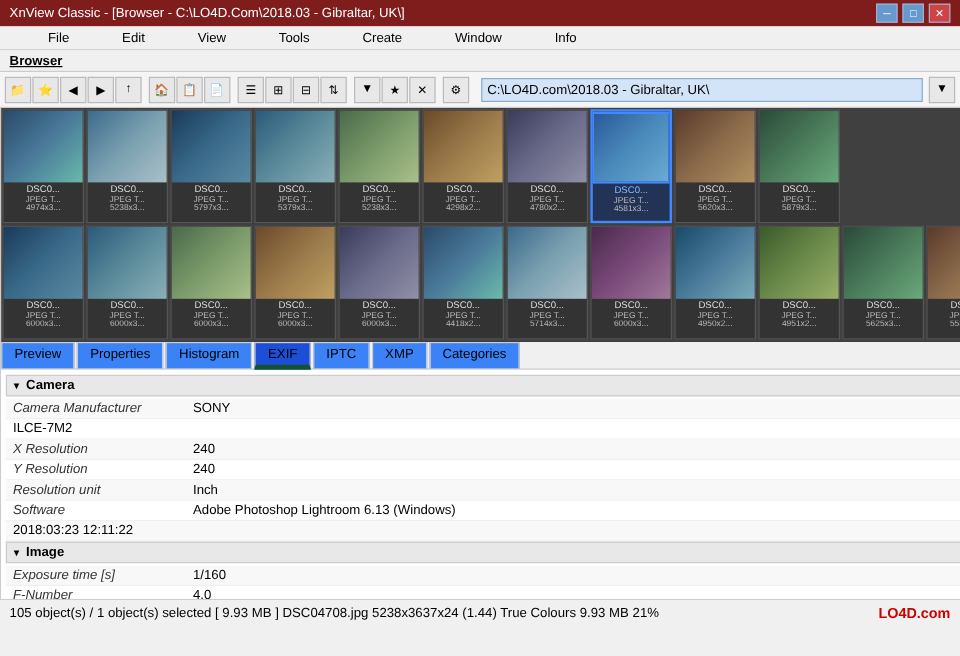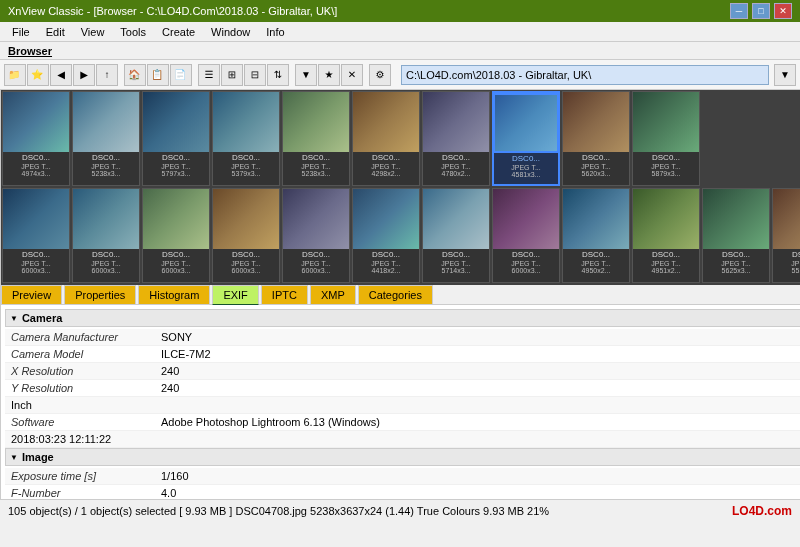--- a/index.html
+++ b/index.html
@@ -1,26 +1,26 @@
 <!DOCTYPE html>
 <html><head>
   <meta charset="utf-8">
   <style>
     * { margin: 0; padding: 0; box-sizing: border-box; }
     body { width: 800px; height: 547px; font-family: 'Segoe UI', Tahoma, Arial, sans-serif; font-size: 11px; background: #f0f0f0; overflow: hidden; }
 
     
-    #titlebar { background: #4d7c0f; color: white; height: 22px; display: flex; align-items: center; padding: 0 8px; justify-content: space-between; }
+    #titlebar { background: #7f1d1d; color: white; height: 22px; display: flex; align-items: center; padding: 0 8px; justify-content: space-between; }
     #titlebar .controls { display: flex; gap: 4px; }
     #titlebar .ctrl-btn { width: 18px; height: 16px; background: #6699cc; border: 1px solid #aac; display: flex; align-items: center; justify-content: center; cursor: pointer; font-size: 9px; color: white; }
     #titlebar .ctrl-btn.close { background: #cc4444; }
 
     
     #menubar { background: #f0f0f0; height: 20px; display: flex; align-items: center; padding: 0 4px; border-bottom: 1px solid #ccc; }
-    #menubar .menu-item { padding: 2px 8px; cursor: pointer; font-size: 11px; }
+    #menubar .menu-item { padding: 2px 8px; cursor: pointer; font-size: 11px; margin-left: 28px; }
 
     
     #browserlabel { background: #f0f0f0; height: 18px; display: flex; align-items: center; padding: 0 8px; border-bottom: 1px solid #ccc; }
     #browserlabel span { font-size: 11px; font-weight: bold; text-decoration: underline; }
 
     
     #toolbar1 { background: #f5f5f5; height: 30px; display: flex; align-items: center; padding: 2px 4px; gap: 1px; border-bottom: 1px solid #ccc; }
     .tb-btn { width: 22px; height: 22px; background: #e8e8e8; border: 1px solid #bbb; display: flex; align-items: center; justify-content: center; cursor: pointer; font-size: 10px; }
     .tb-separator { width: 4px; }
     .tb-address { flex: 1; height: 20px; background: #d4e4f8; border: 1px solid #88aacc; padding: 0 4px; font-size: 11px; display: flex; align-items: center; color: #000; margin: 0 4px; }
@@ -44,22 +44,22 @@
     .thumb-row { display: flex; height: 97px; overflow: hidden; }
     .thumb-item { width: 68px; min-width: 68px; height: 95px; border: 1px solid #555; margin: 1px; background: #333; display: flex; flex-direction: column; align-items: center; overflow: hidden; cursor: pointer; }
     .thumb-item.selected { border: 2px solid #4488ff; background: #223355; }
     .thumb-img { width: 66px; height: 60px; overflow: hidden; display: flex; align-items: center; justify-content: center; }
     .thumb-label { font-size: 8px; color: #ddd; text-align: center; padding: 1px; width: 100%; overflow: hidden; text-overflow: ellipsis; white-space: nowrap; }
     .thumb-info { font-size: 7px; color: #bbb; text-align: center; overflow: hidden; width: 100%; white-space: nowrap; text-overflow: ellipsis; }
 
     
     #exif-panel { flex: 1; background: white; display: flex; flex-direction: column; overflow: hidden; }
     #exif-tabs { display: flex; background: #f0f0f0; border-bottom: 1px solid #ccc; }
-    .exif-tab { padding: 3px 10px; cursor: pointer; font-size: 11px; border: 1px solid #ccc; border-bottom: none; margin-right: 2px; background: #eab308; }
-    .exif-tab.active { background: #bef264; border-bottom: 1px solid #14532d; margin-bottom: -1px; }
+    .exif-tab { padding: 3px 10px; cursor: pointer; font-size: 11px; border: 1px solid #ccc; border-bottom: none; margin-right: 2px; background: #3b82f6; }
+    .exif-tab.active { background: #1d4ed8; border-bottom: 4px solid #14532d; margin-bottom: -1px; }
     #exif-content { flex: 1; overflow-y: auto; padding: 4px; }
     .exif-section-header { background: #e8e8e8; padding: 2px 4px; font-weight: bold; font-size: 11px; border: 1px solid #ccc; margin-bottom: 2px; display: flex; align-items: center; }
     .exif-section-header::before { content: '▼'; font-size: 8px; margin-right: 4px; }
     .exif-row { display: flex; padding: 1px 2px; border-bottom: 1px solid #f0f0f0; min-height: 16px; }
     .exif-row:nth-child(even) { background: #f8f8f8; }
     .exif-label { width: 150px; min-width: 150px; color: #333; padding: 1px 4px; font-style: italic; }
     .exif-value { flex: 1; color: #000; padding: 1px 4px; }
 
     
     #statusbar { height: 22px; background: #f0f0f0; border-top: 1px solid #ccc; display: flex; align-items: center; padding: 0 8px; font-size: 11px; justify-content: space-between; }
@@ -438,32 +438,32 @@
         <div class="exif-tab">XMP</div>
         <div class="exif-tab">Categories</div>
       </div>
       <div id="exif-content">
         <div class="exif-section-header">Camera</div>
         <div class="exif-row">
           <div class="exif-label">Camera Manufacturer</div>
           <div class="exif-value">SONY</div>
         </div>
         <div class="exif-row">
-          <div class="exif-label">Camera Model</div>
           <div class="exif-value">ILCE-7M2</div>
         </div>
         <div class="exif-row">
           <div class="exif-label">X Resolution</div>
           <div class="exif-value">240</div>
         </div>
         <div class="exif-row">
           <div class="exif-label">Y Resolution</div>
           <div class="exif-value">240</div>
         </div>
         <div class="exif-row">
+          <div class="exif-label">Resolution unit</div>
           <div class="exif-value">Inch</div>
         </div>
         <div class="exif-row">
           <div class="exif-label">Software</div>
           <div class="exif-value">Adobe Photoshop Lightroom 6.13 (Windows)</div>
         </div>
         <div class="exif-row">
           <div class="exif-value">2018:03:23 12:11:22</div>
         </div>
         <div class="exif-section-header">Image</div>

